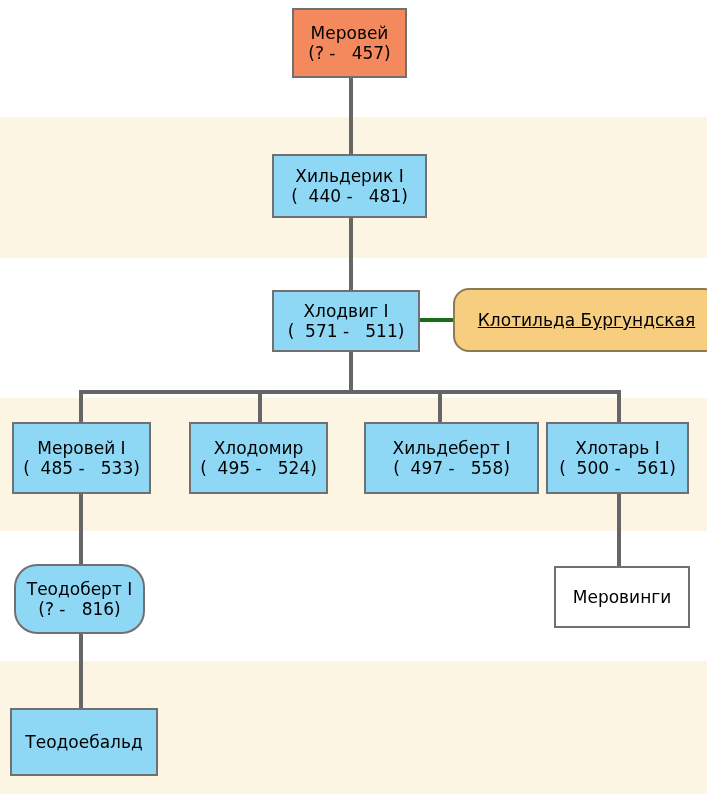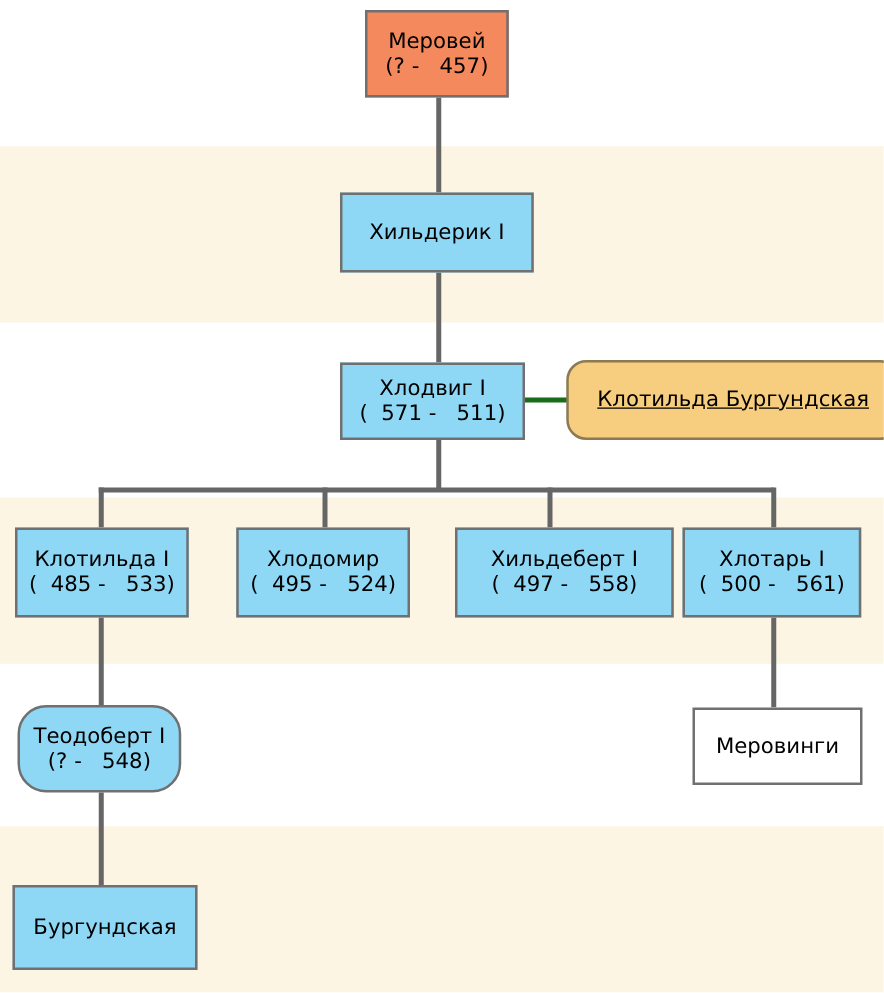--- a/index.html
+++ b/index.html
@@ -108,57 +108,58 @@
 
   <div class="connector v" style="left:617px; top:494px; height:72px;"></div>
 
   <div class="node root" style="left:292px; top:8px; width:115px; height:70px;">
     <span class="name">Меровей</span>
     <span class="dates">(? -   457)</span>
   </div>
 
   <div class="node" style="left:272px; top:154px; width:155px; height:64px;">
     <span class="name">Хильдерик I</span>
+    <span class="dates">(  440 -   481)</span>
   </div>
 
   <div class="node" style="left:272px; top:290px; width:148px; height:62px;">
     <span class="name">Хлодвиг I</span>
     <span class="dates">(  571 -   511)</span>
   </div>
 
   <div class="node spouse" style="left:453px; top:288px; width:267px; height:64px;text-decoration:underline;">
     <span class="name">Клотильда Бургундская</span>
   </div>
 
   <div class="node" style="left:12px; top:422px; width:139px; height:72px;">
-    <span class="name">Клотильда I</span>
+    <span class="name">Меровей I</span>
     <span class="dates">(  485 -   533)</span>
   </div>
 
   <div class="node" style="left:189px; top:422px; width:139px; height:72px;">
     <span class="name">Хлодомир</span>
     <span class="dates">(  495 -   524)</span>
   </div>
 
   <div class="node" style="left:364px; top:422px; width:175px; height:72px;">
     <span class="name">Хильдеберт I</span>
     <span class="dates">(  497 -   558)</span>
   </div>
 
   <div class="node" style="left:546px; top:422px; width:143px; height:72px;">
     <span class="name">Хлотарь I</span>
     <span class="dates">(  500 -   561)</span>
   </div>
 
   <div class="node" style="left:14px; top:564px; width:131px; height:70px;border-radius:23px;">
     <span class="name">Теодоберт I</span>
-    <span class="dates">(? -   548)</span>
+    <span class="dates">(? -   816)</span>
   </div>
 
   <div class="node" style="left:10px; top:708px; width:148px; height:68px;">
-    <span class="name">Бургундская</span>
+    <span class="name">Теодоебальд</span>
   </div>
 
   <div class="node plain" style="left:554px; top:566px; width:136px; height:62px;">
     <span class="name">Меровинги</span>
   </div>
 
 </div>
 
 </body></html>

